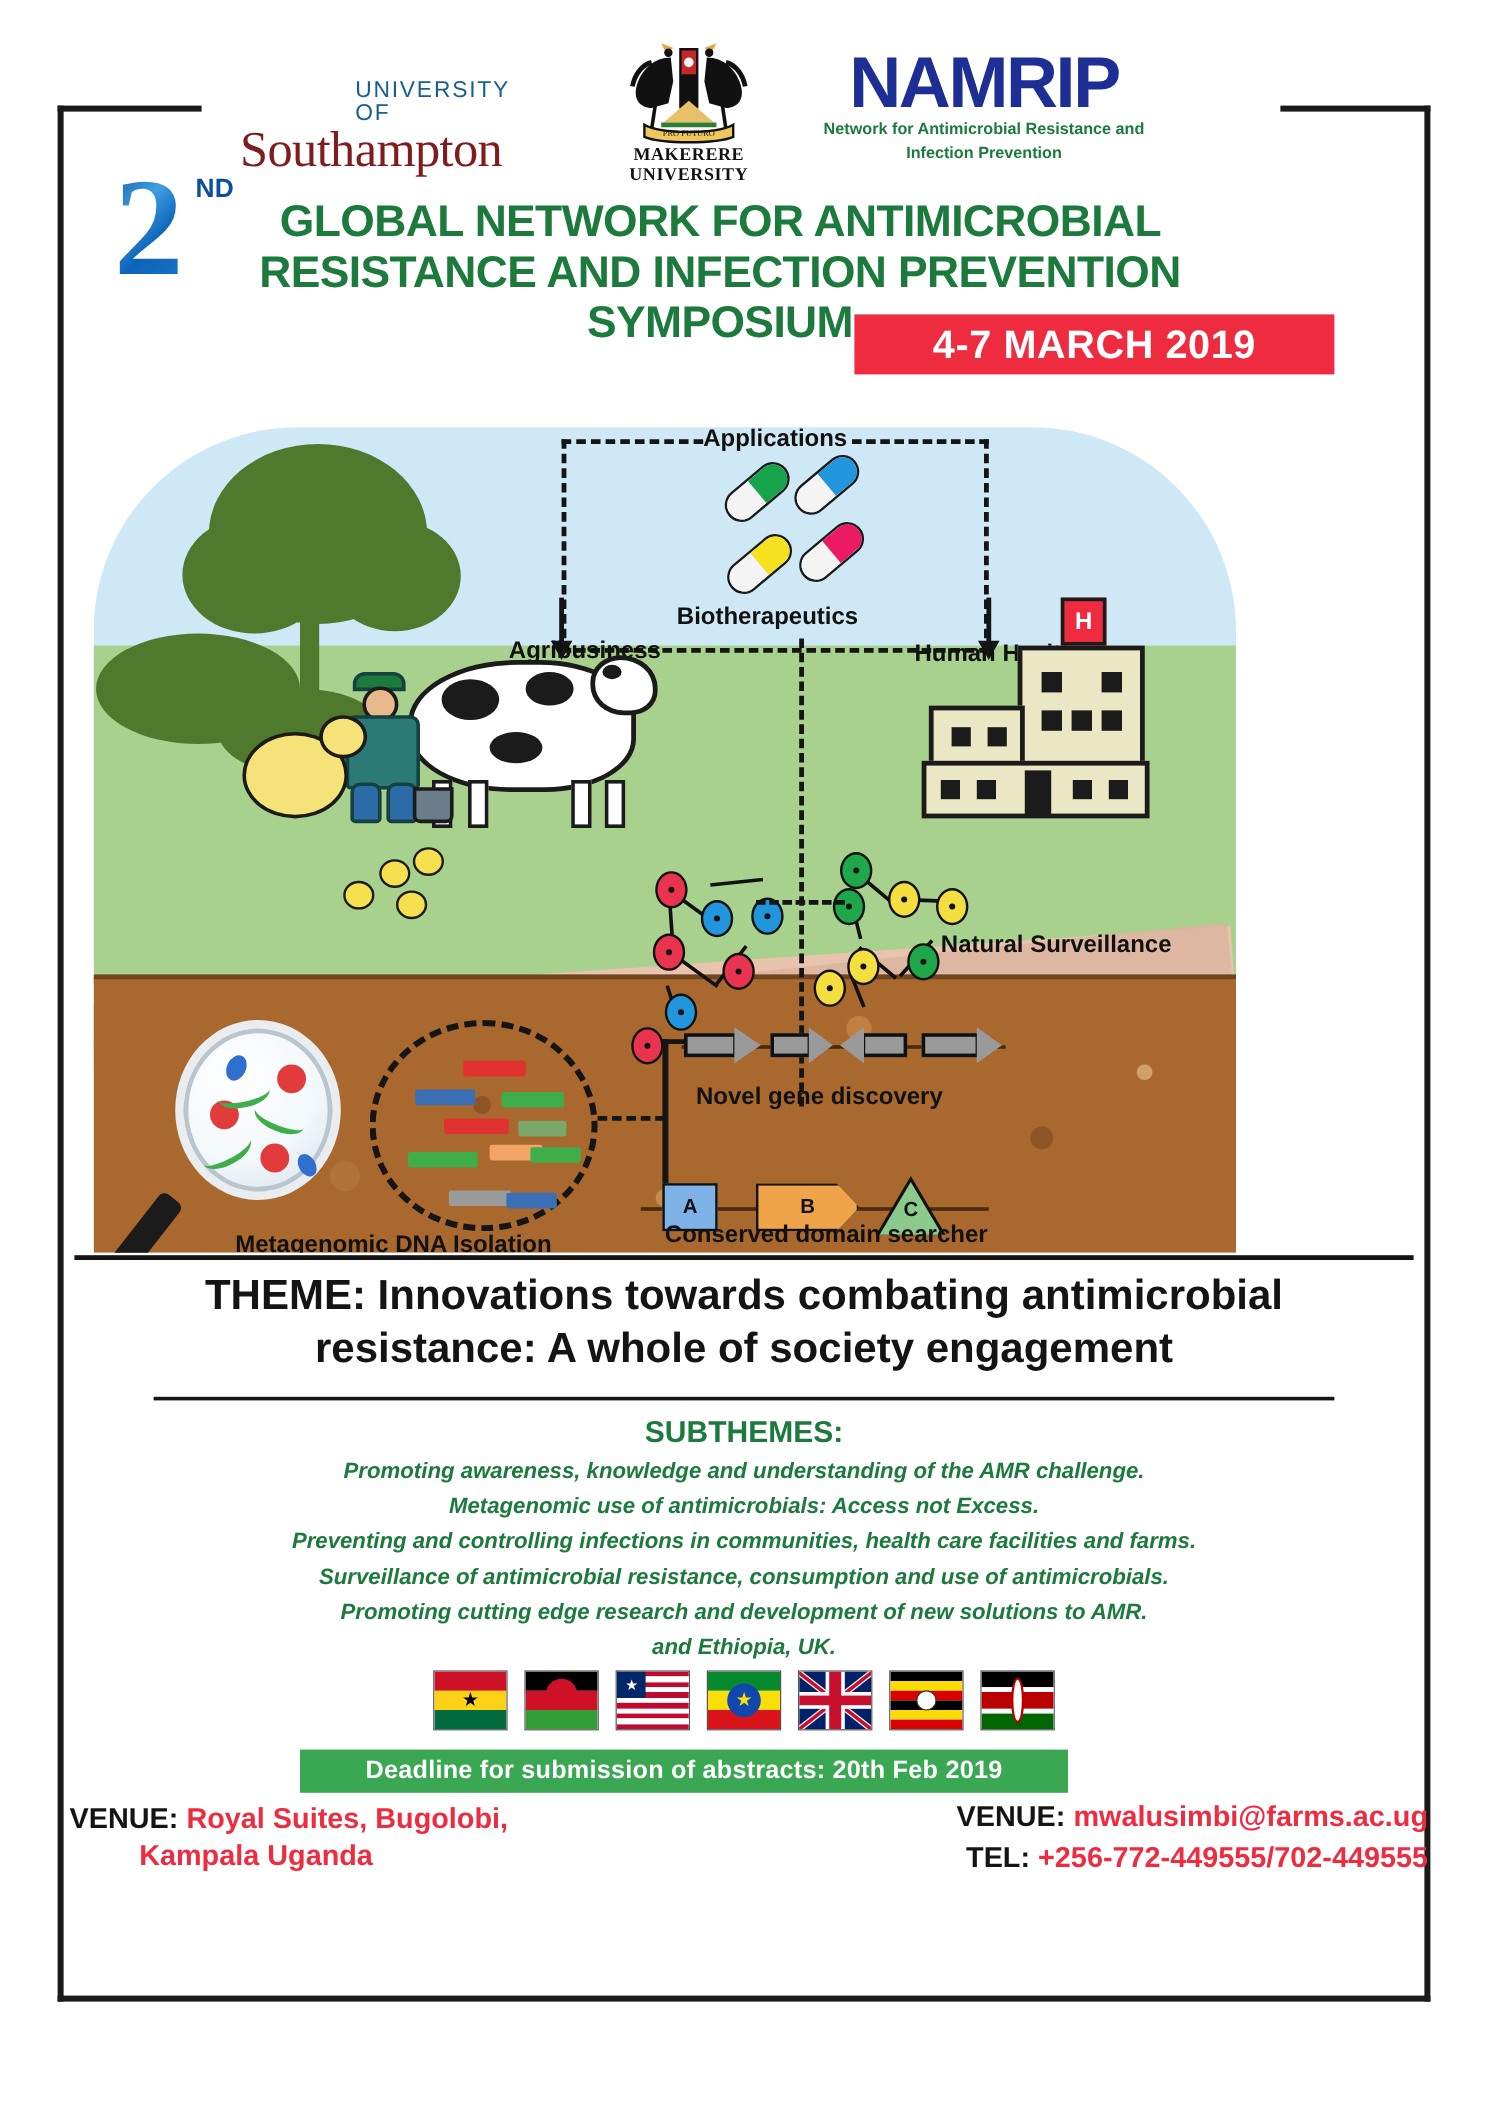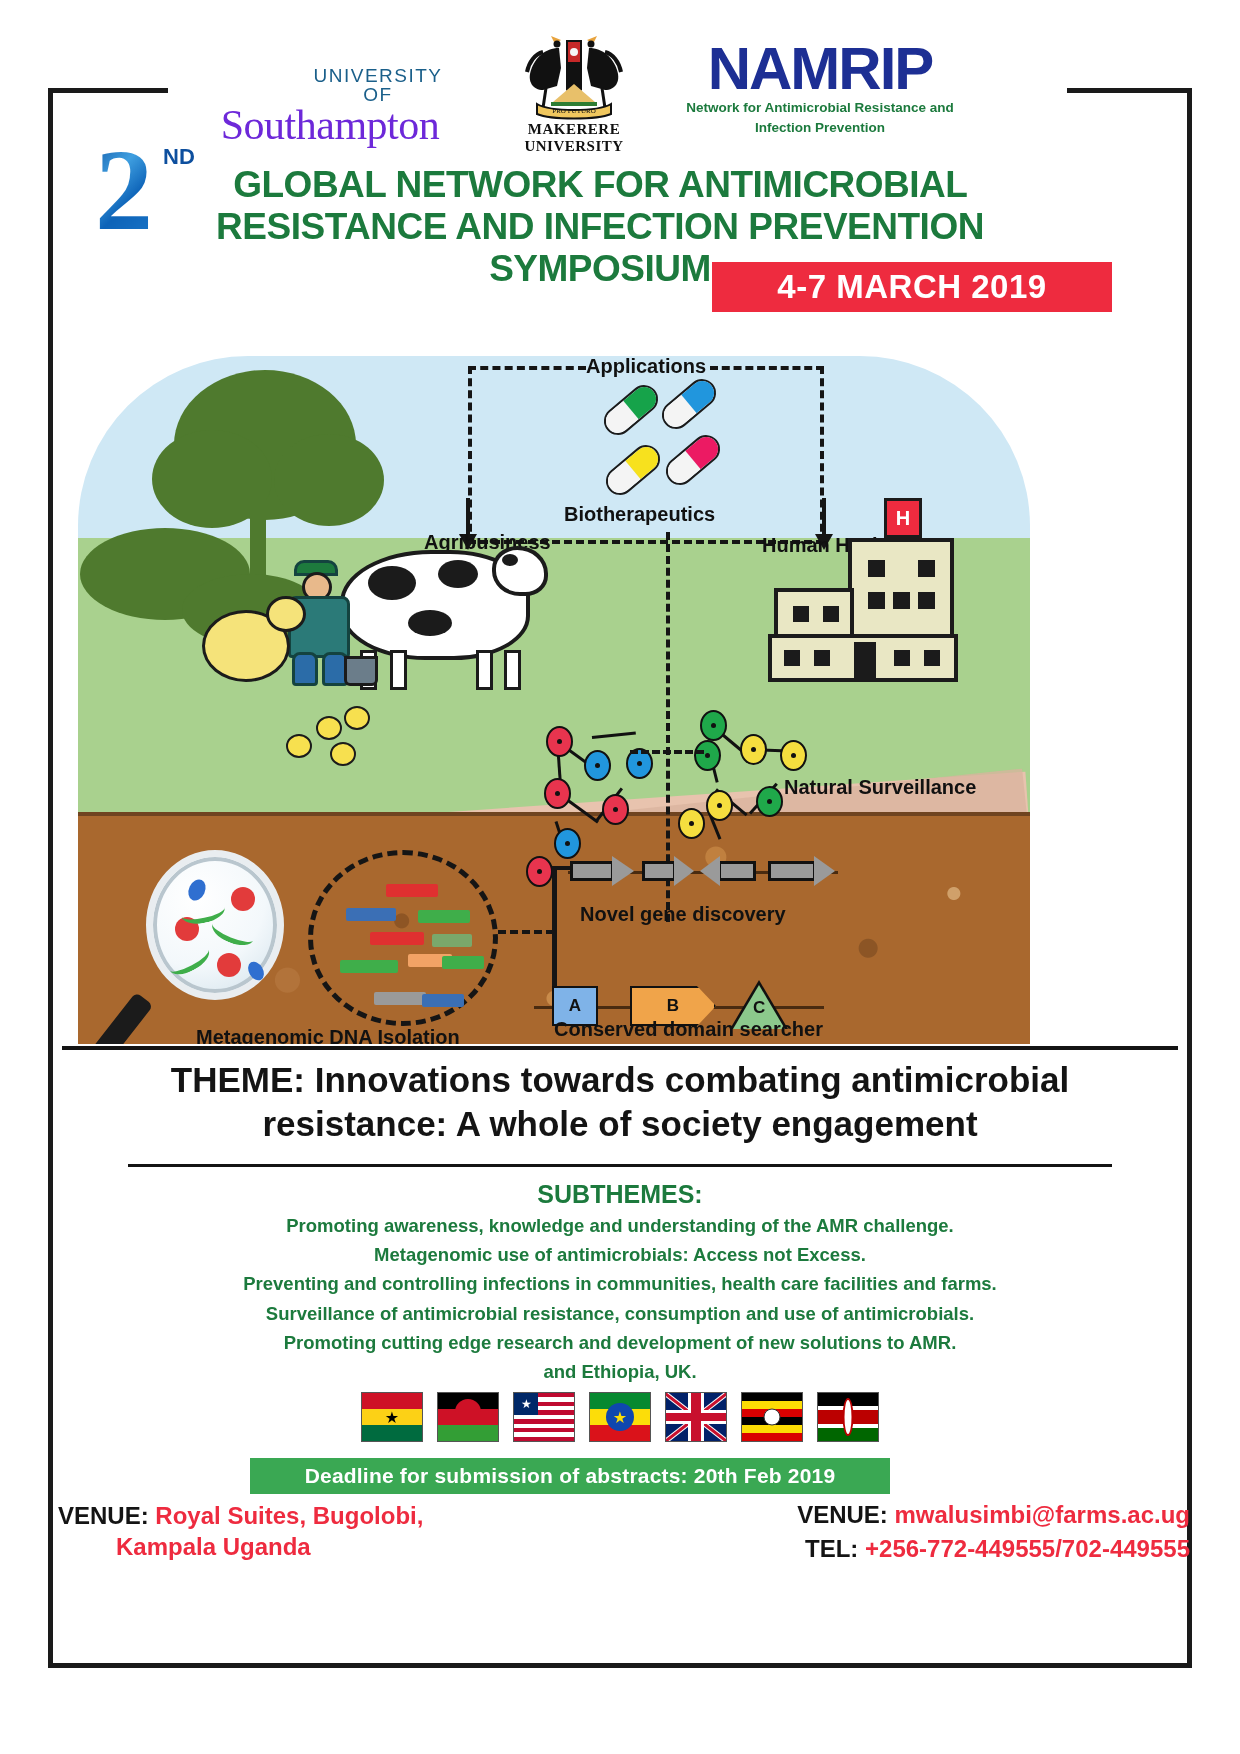--- a/index.html
+++ b/index.html
@@ -16,29 +16,29 @@
   
   .frame-line { position:absolute; background:#1a1a1a; }
   .fr-left   { left:48px;  top:88px;  width:5px;  height:1580px; }
   .fr-right  { left:1187px;top:88px;  width:5px;  height:1580px; }
   .fr-top-l  { left:48px;  top:88px;  width:120px;height:5px; }
   .fr-top-r  { left:1067px;top:88px;  width:125px;height:5px; }
   .fr-bot    { left:48px;  top:1663px;width:1144px;height:5px; }
 
   
   .logos { position:absolute; left:0; top:18px; width:1240px; height:118px; }
-  .logo-soton { position:absolute; left:200px; top:48px; width:260px; text-align:center; }
+  .logo-soton { position:absolute; left:200px; top:48px; width:260px; text-align:left; }
   .logo-soton .uni {
     font-family:"Liberation Sans", sans-serif;
     font-size:19px; color:#1a5f8a; letter-spacing:1.5px;
     padding-left:96px; line-height:1;
   }
   .logo-soton .soton {
     font-family:"Liberation Serif", serif;
-    font-size:42px; color:#6d28d9; line-height:1; letter-spacing:-0.5px;
+    font-size:42px; color:#7f1d1d; line-height:1; letter-spacing:-0.5px;
   }
   .logo-mak { position:absolute; left:498px; top:10px; width:152px; text-align:center; }
   .mak-crest { width:150px; height:92px; position:relative; margin:0 auto; }
   .logo-mak .mak-name {
     font-family:"Liberation Serif", serif; font-weight:bold;
     font-size:15px; color:#111; letter-spacing:0.5px; margin-top:1px;
   }
   .logo-namrip { position:absolute; left:680px; top:22px; width:280px; text-align:center; }
   .logo-namrip .nam {
     font-size:60px; font-weight:bold; color:#1d2f94; line-height:0.95;
@@ -262,21 +262,21 @@
   .theme .l2 { display:block; }
 
   .subthemes-title {
     position:absolute; left:0; top:1180px; width:1240px; text-align:center;
     font-size:25px; font-weight:bold; color:#1c7a3d;
   }
   .subthemes {
     position:absolute; left:70px; top:1211px; width:1100px; text-align:center;
     color:#1c7a3d; font-size:18.5px; font-weight:bold; line-height:1.58;
   }
-  .subthemes div { white-space:nowrap; }
+  .subthemes div { white-space:nowrap;font-style:italic; }
 
   
   .flags { position:absolute; left:0; top:1392px; width:1240px; height:54px; display:flex; justify-content:center; gap:14px; }
   .flag { width:62px; height:50px; border:1px solid #555; position:relative; overflow:hidden; background:#fff; }
   .fl-row { position:absolute; left:0; width:100%; }
 
   .deadline {
     position:absolute; left:250px; top:1458px; width:640px; height:36px;
     background:#3aa853; color:#ffffff; font-size:21px; font-weight:bold;
     display:flex; align-items:center; justify-content:center; letter-spacing:.2px;

